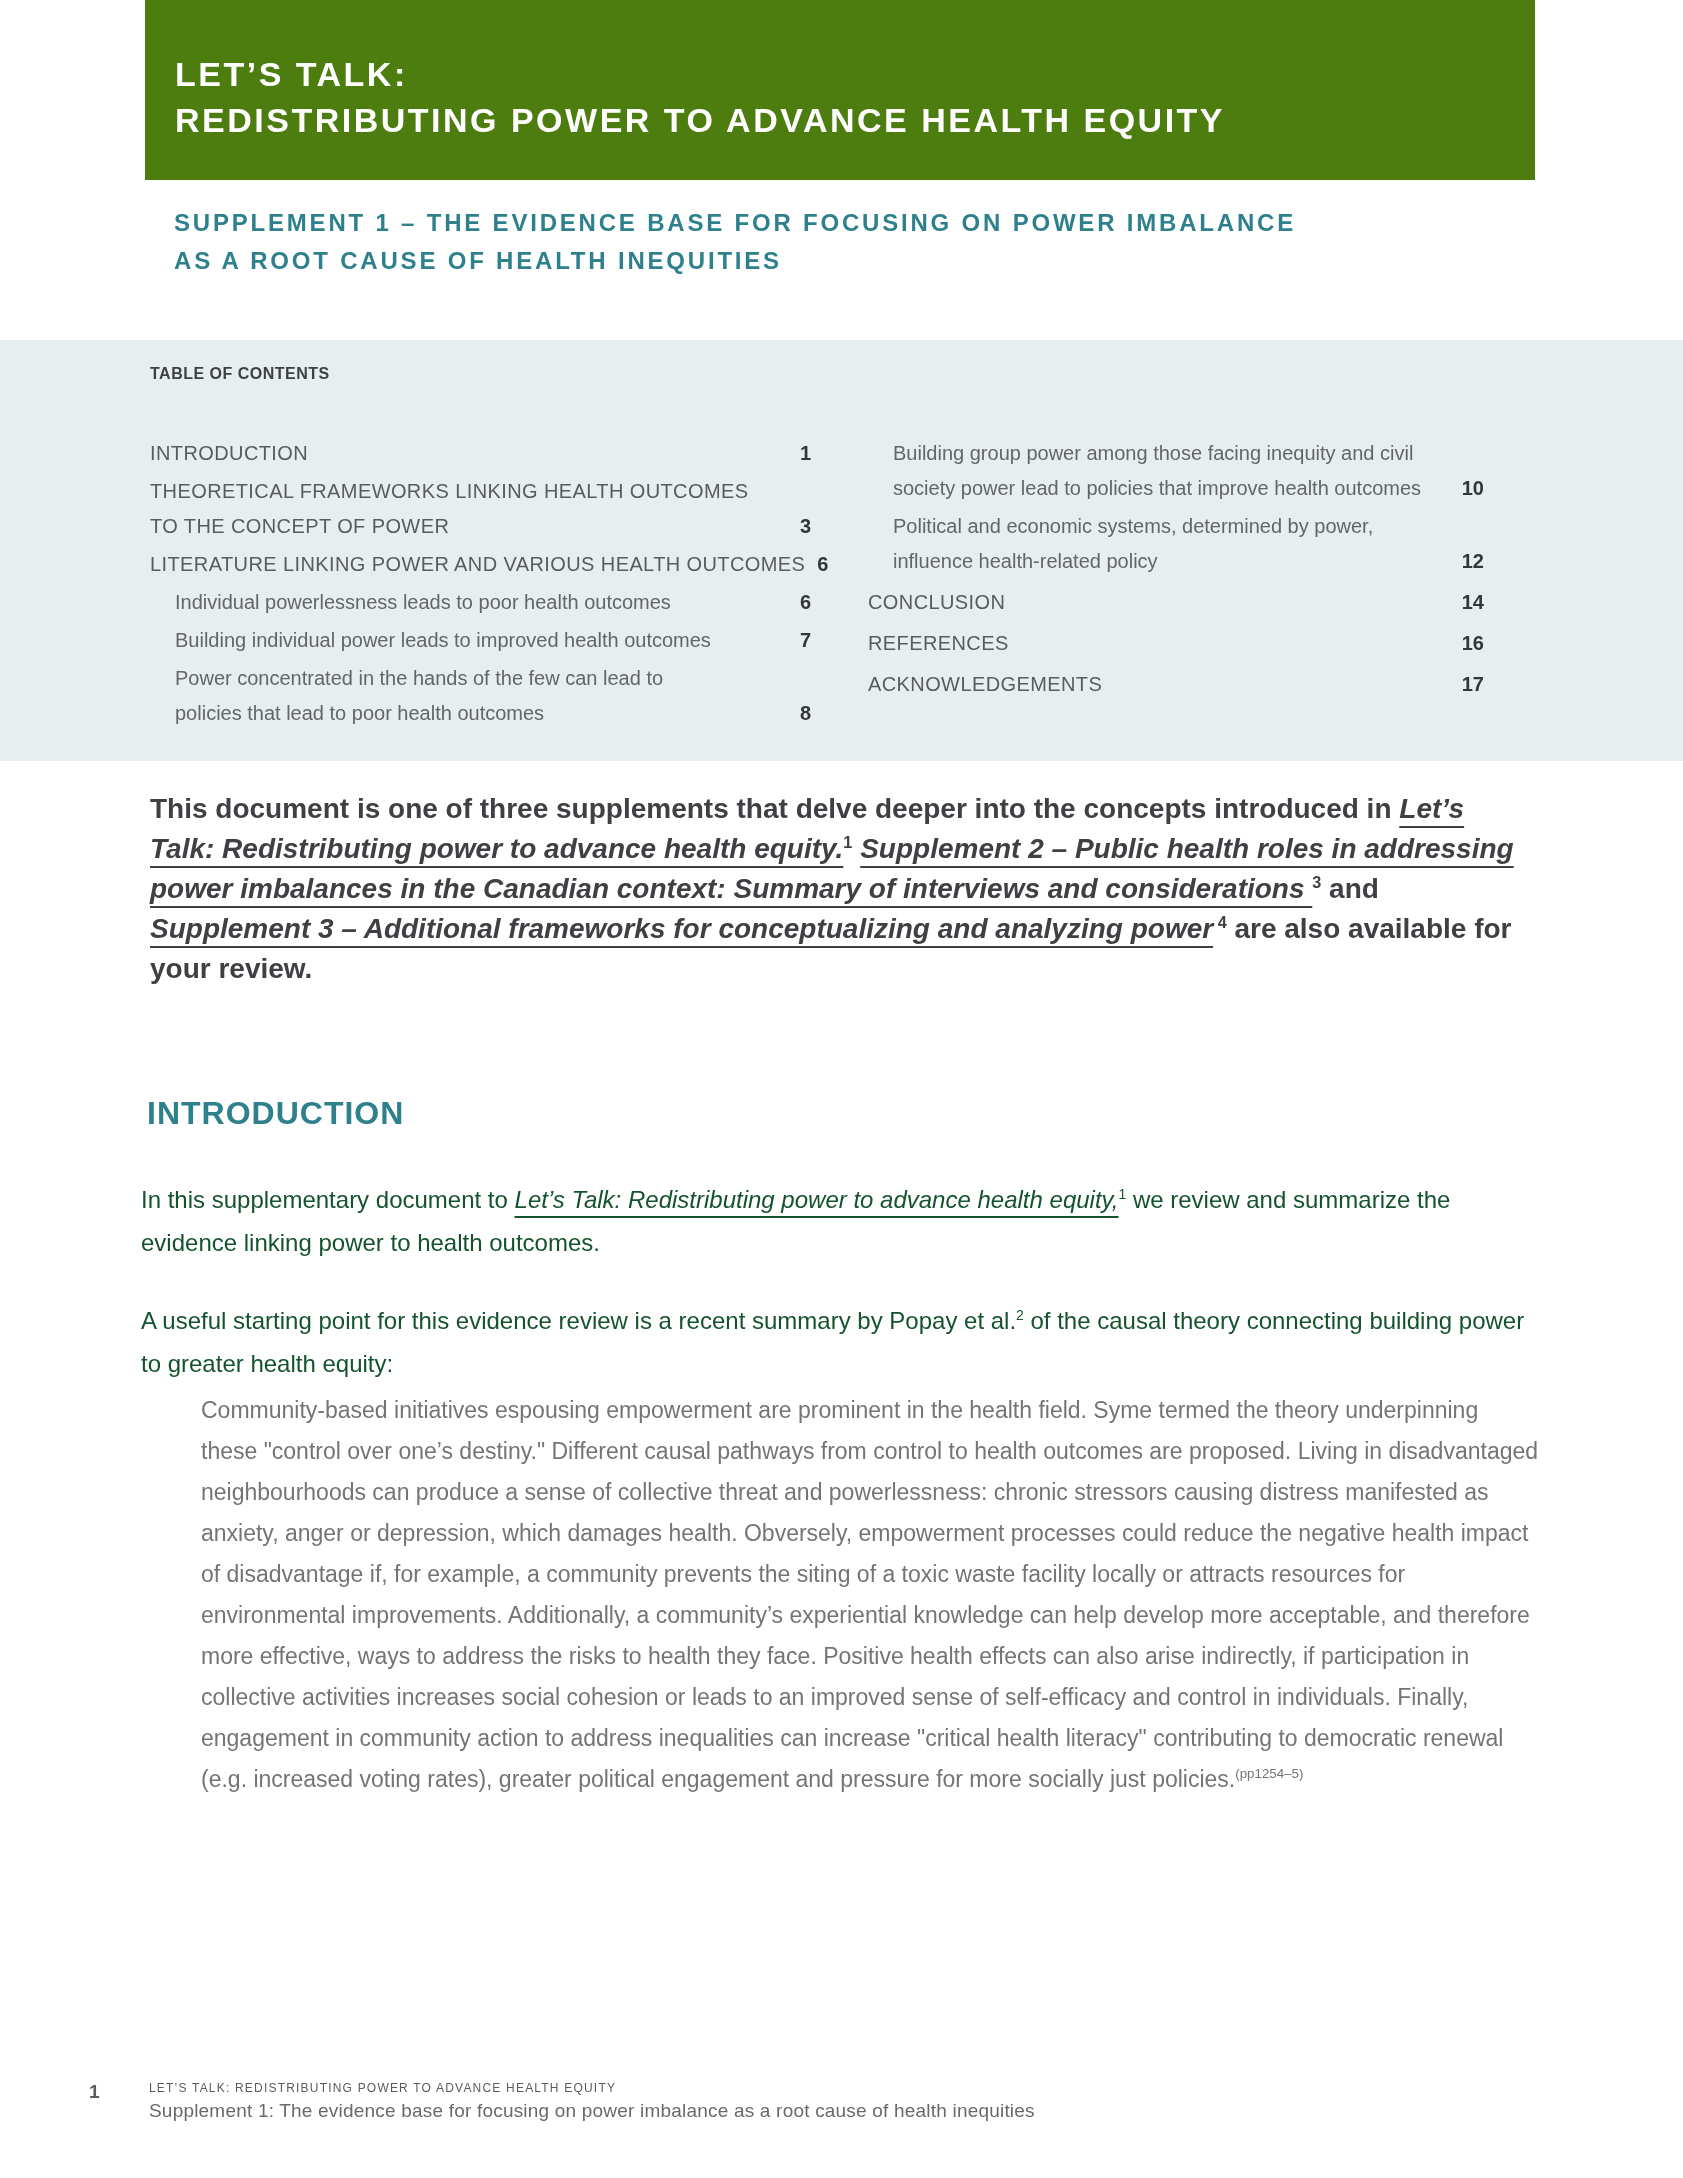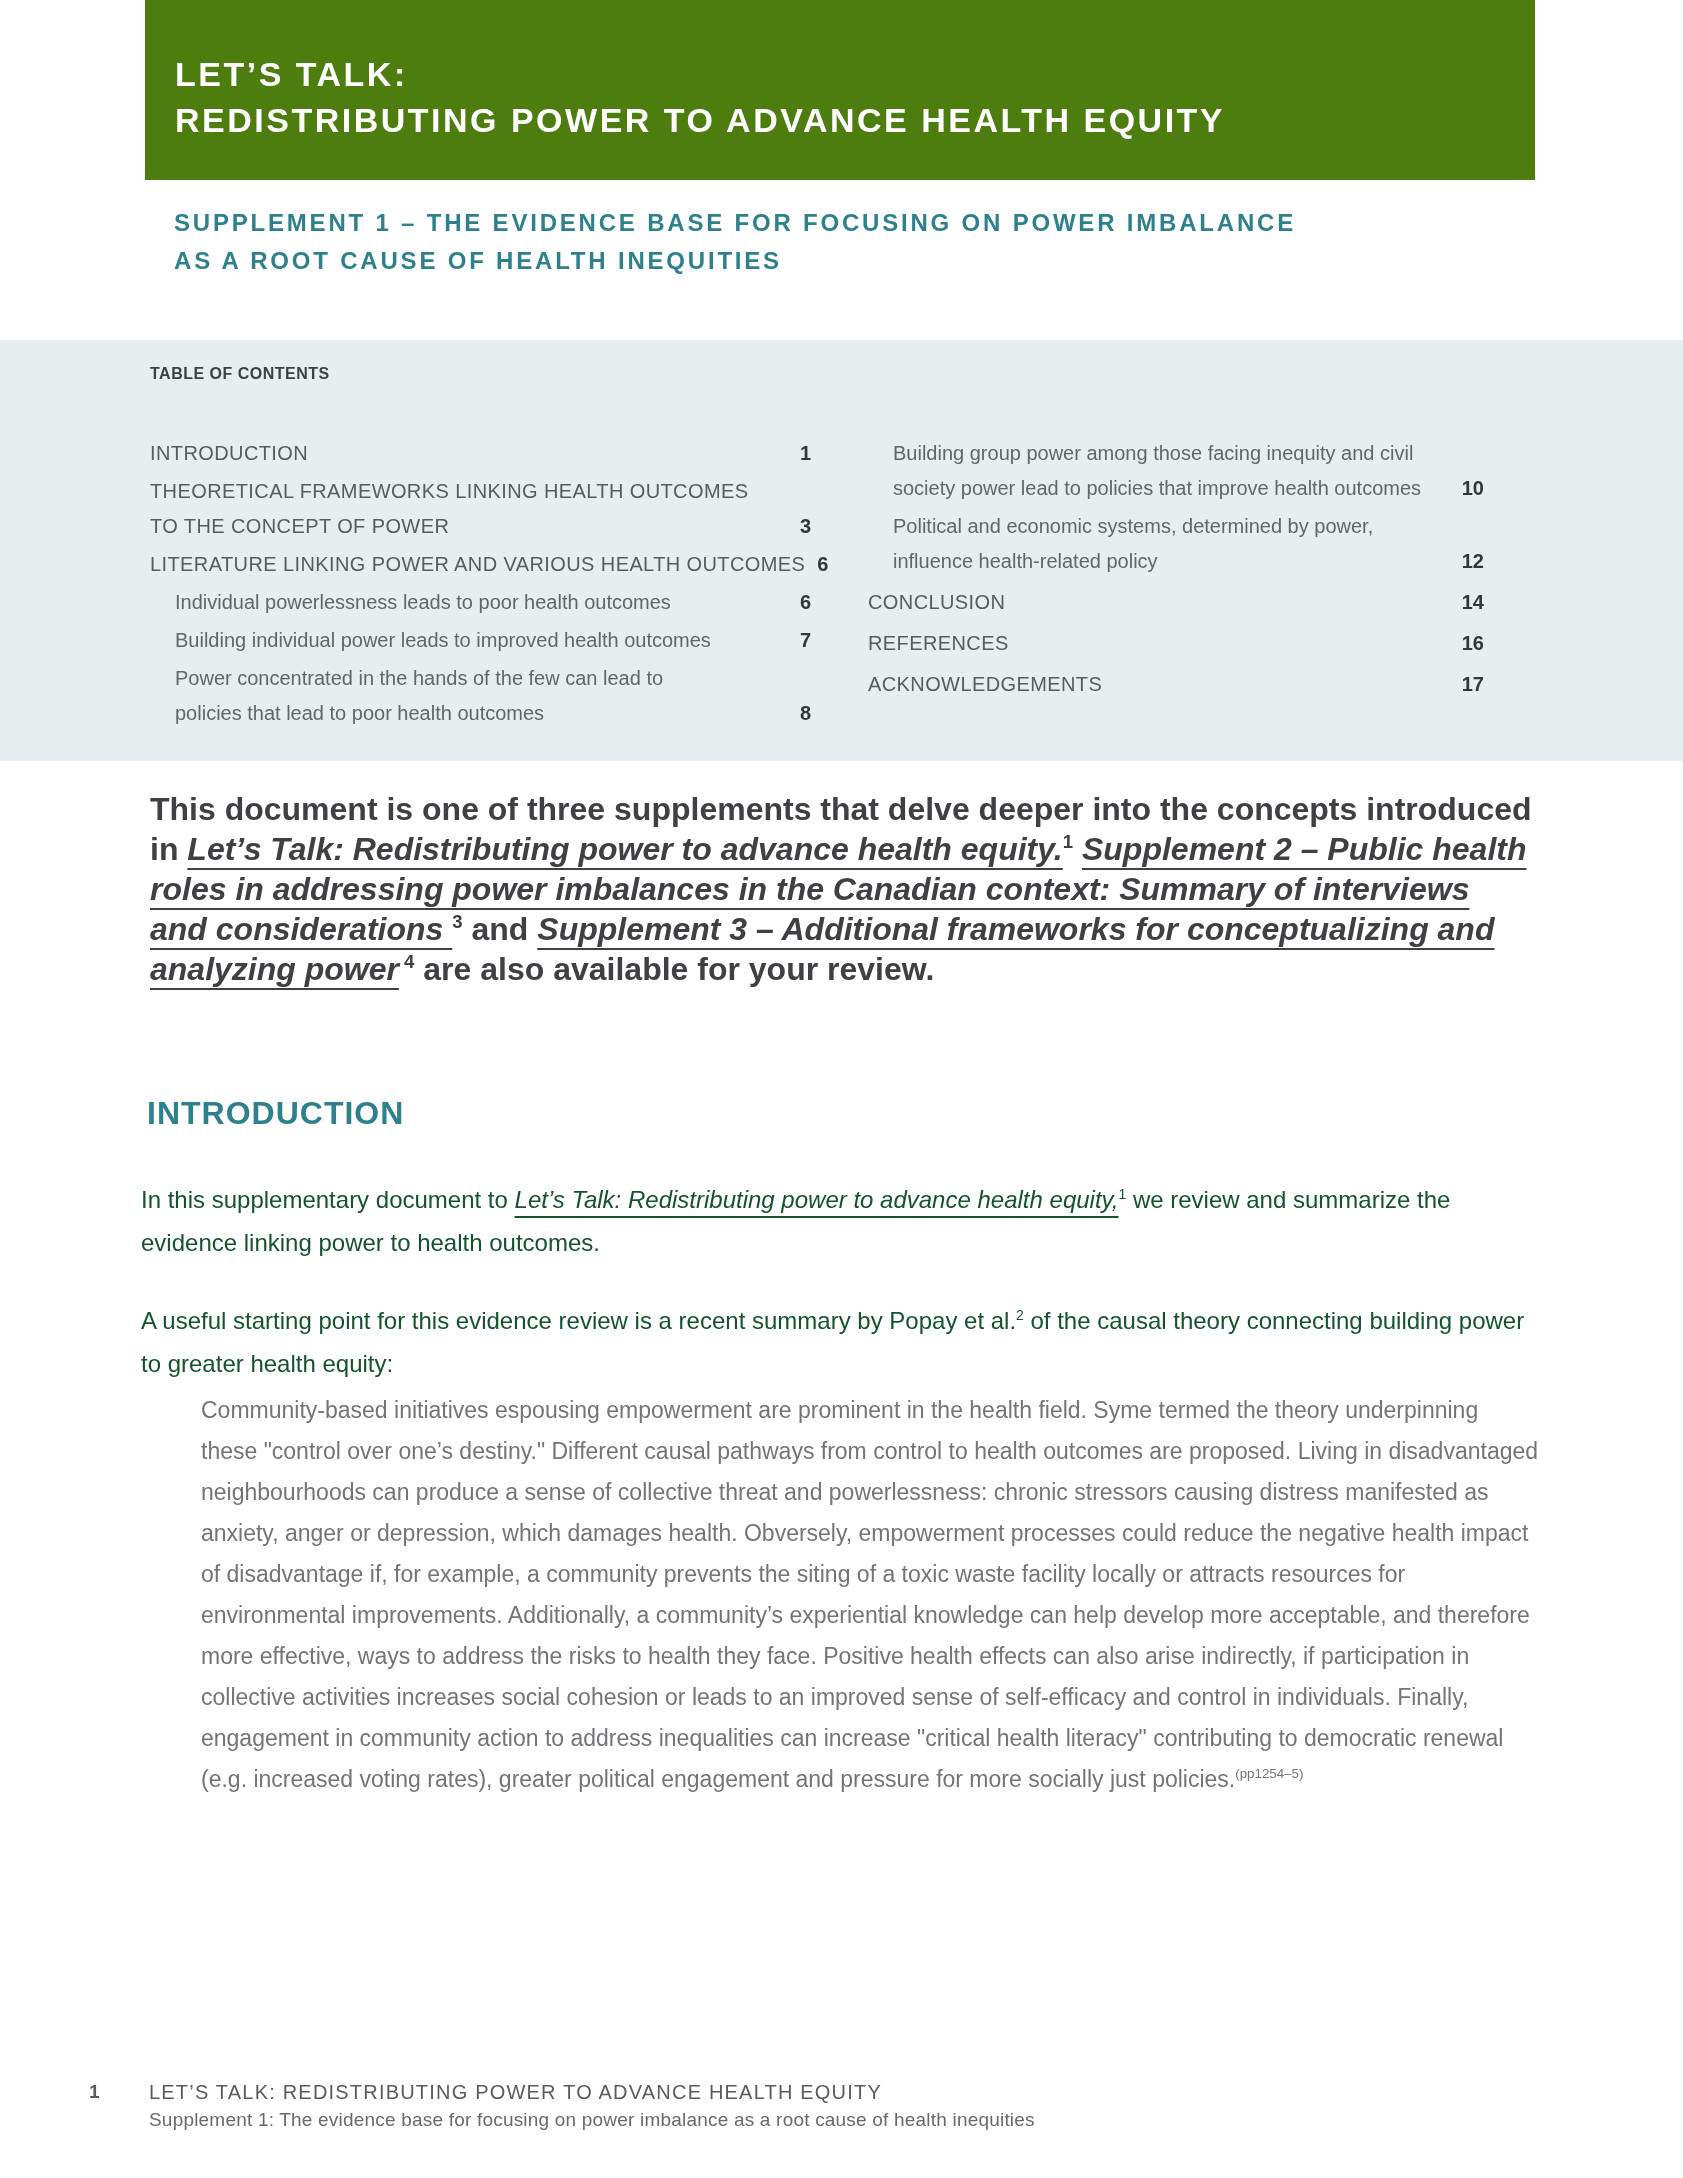--- a/index.html
+++ b/index.html
@@ -44,21 +44,21 @@
   }
   .toc-col-right .toc-row.top { margin-top:6px; }
   .toc-label { flex:1; white-space:nowrap; }
   .toc-row.top .toc-label { color:#5a5b5e; letter-spacing:0.4px; }
   .toc-row.sub .toc-label { color:#646568; padding-left:25px; }
   .toc-page { color:#353638; font-weight:bold; margin-left:12px; white-space:nowrap; }
 
   
   .note {
     position:absolute; left:150px; top:789px; width:1384px;
-    color:#3f4043; font-size:32px; font-weight:600; line-height:40px;
+    color:#3f4043; font-size:28px; font-weight:600; line-height:40px;
   }
   .doclink {
     font-style:italic; text-decoration:underline;
     text-underline-offset:8px; text-decoration-thickness:1.5px;
     cursor:pointer;
   }
   sup { font-size:0.58em; line-height:0; vertical-align:super; }
 
   .section-heading {
     position:absolute; left:147px; top:1095px; color:#2e818c;
@@ -75,21 +75,21 @@
     color:#737477; font-size:23px; line-height:41px;
   }
 
   
   .footer-num {
     position:absolute; left:89px; top:2081px;
     color:#5a5b5e; font-size:19px; font-weight:600;
   }
   .footer-text { position:absolute; left:149px; top:2081px; }
   .footer-line1 {
-    color:#5a5b5e; font-size:20px; font-weight:500; letter-spacing:1.2px;
+    color:#5a5b5e; font-size:12px; font-weight:500; letter-spacing:1.2px;
     white-space:nowrap;
   }
   .footer-line2 {
     color:#69696b; font-size:19px; letter-spacing:0.2px; margin-top:5px;
     white-space:nowrap;
   }
 </style>
 </head>
 <body>
 

